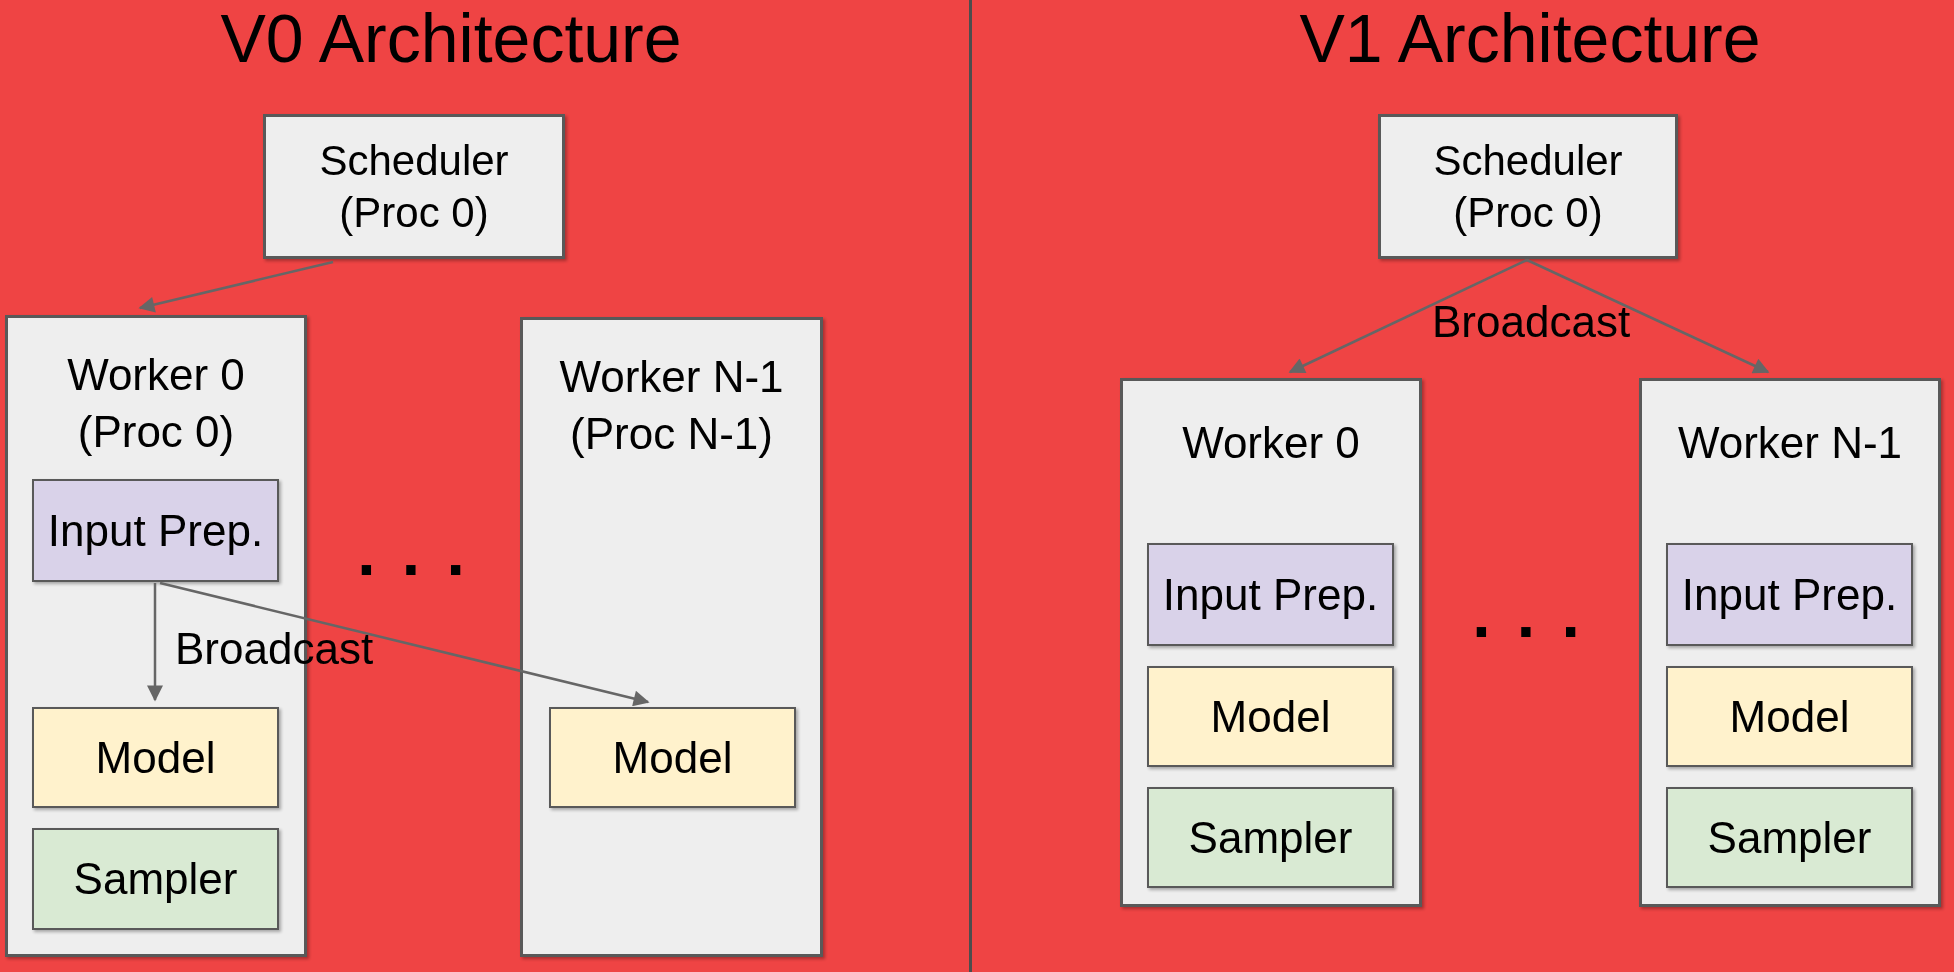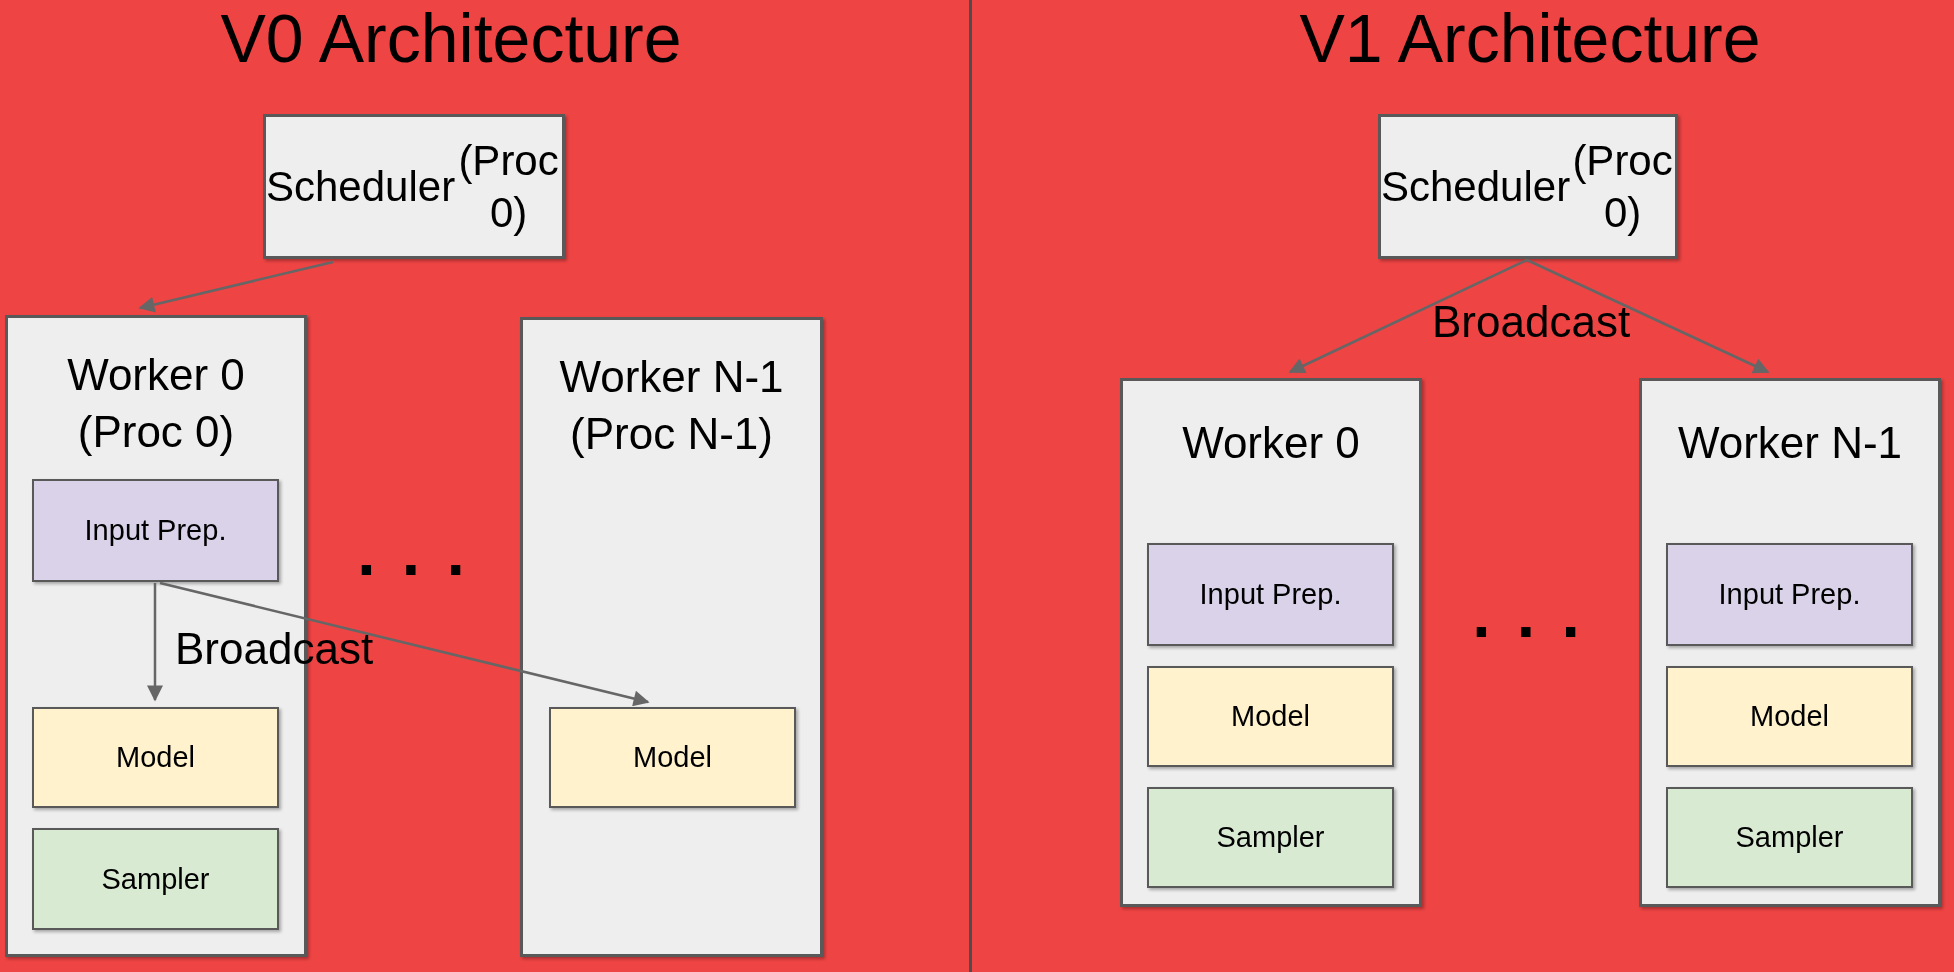--- a/index.html
+++ b/index.html
@@ -29,30 +29,30 @@
   .worker-title{
     width:100%;
     text-align:center;
     font-size:44px;
     line-height:57px;
   }
   .worker-title.v0{padding-top:28px;}
   .worker-title.v1{padding-top:33px;}
   .sched-text{
     position:absolute;inset:0;
-    display:flex;flex-direction:row;align-items:center;justify-content:center;
-    font-size:42px;line-height:52px;text-align:center;
+    display:flex;flex-direction:column;align-items:center;justify-content:center;
+    font-size:42px;line-height:52px;text-align:left;
   }
   .inner-box{
     position:absolute;
     border:2px solid #595959;
     box-sizing:border-box;
     display:flex;align-items:center;justify-content:center;
     box-shadow:2px 2px 3px rgba(0,0,0,0.30);
-    font-size:29px;
+    font-size:44px;
     z-index:8;
   }
   .fill-purple{background:#d9d2e9;}
   .fill-yellow{background:#fff2cc;}
   .fill-green{background:#d9ead3;}
   .dots{
     position:absolute;
     font-size:66px;
     font-weight:bold;
     letter-spacing:4px;

